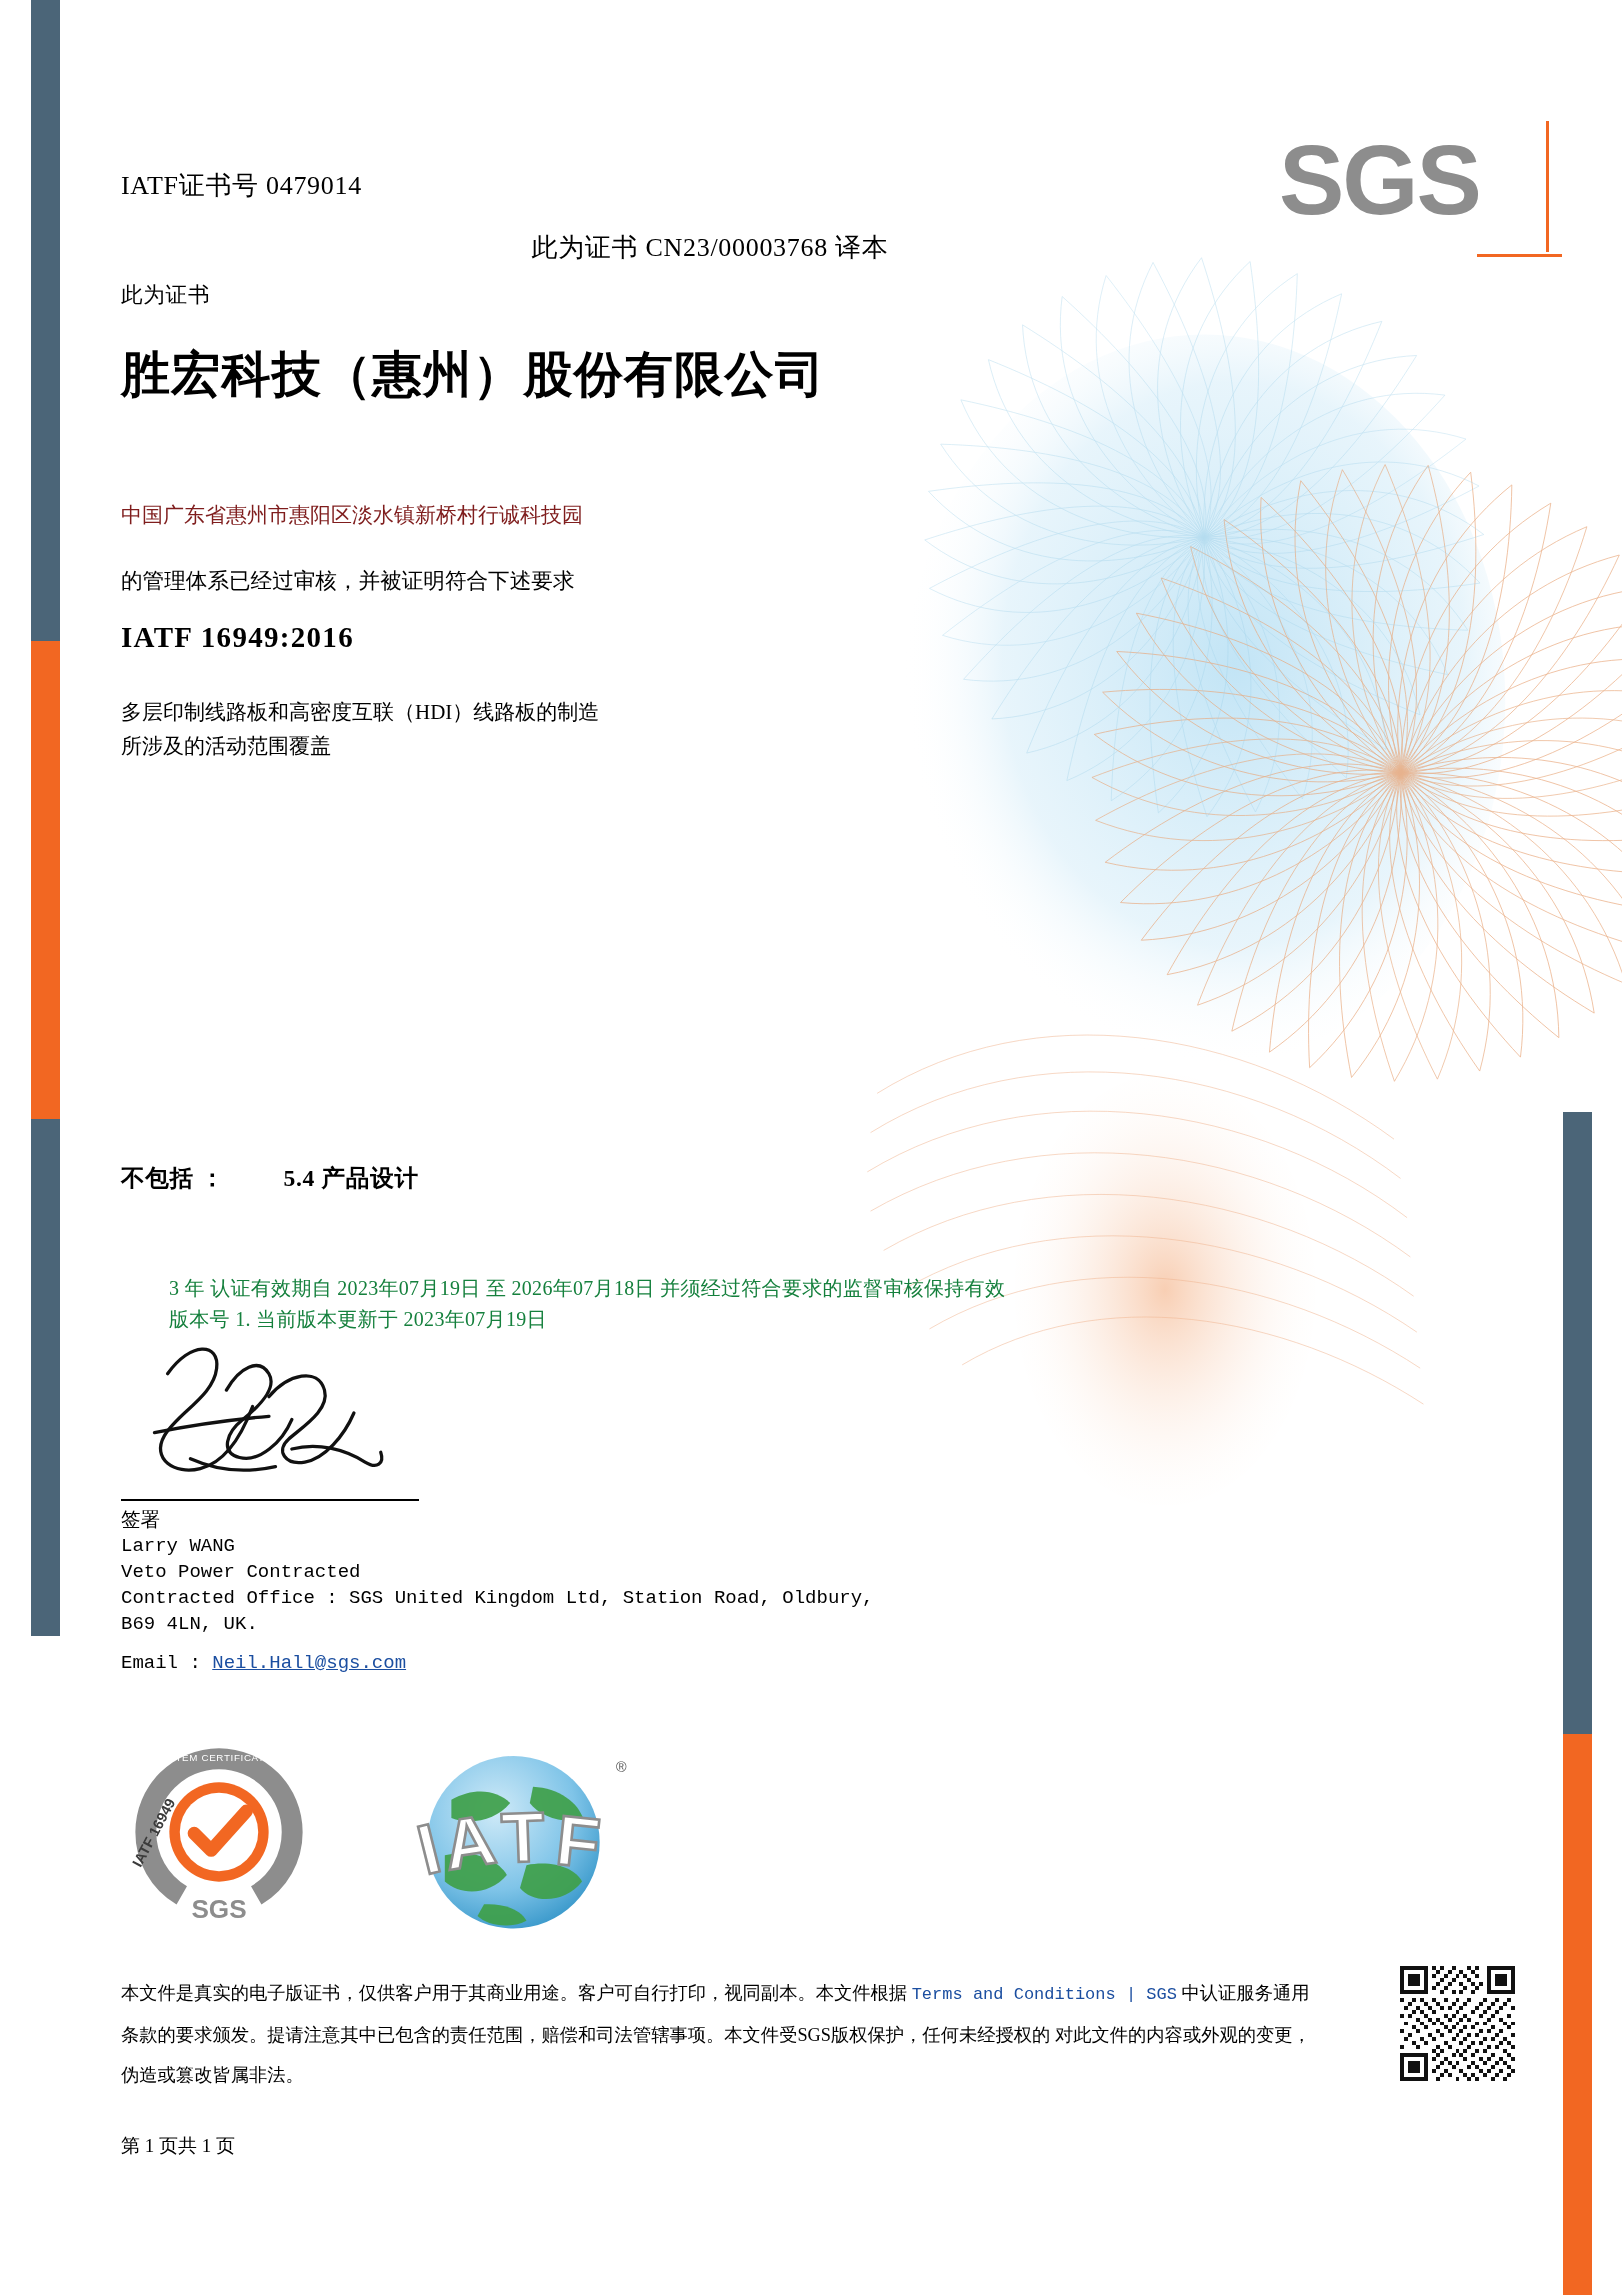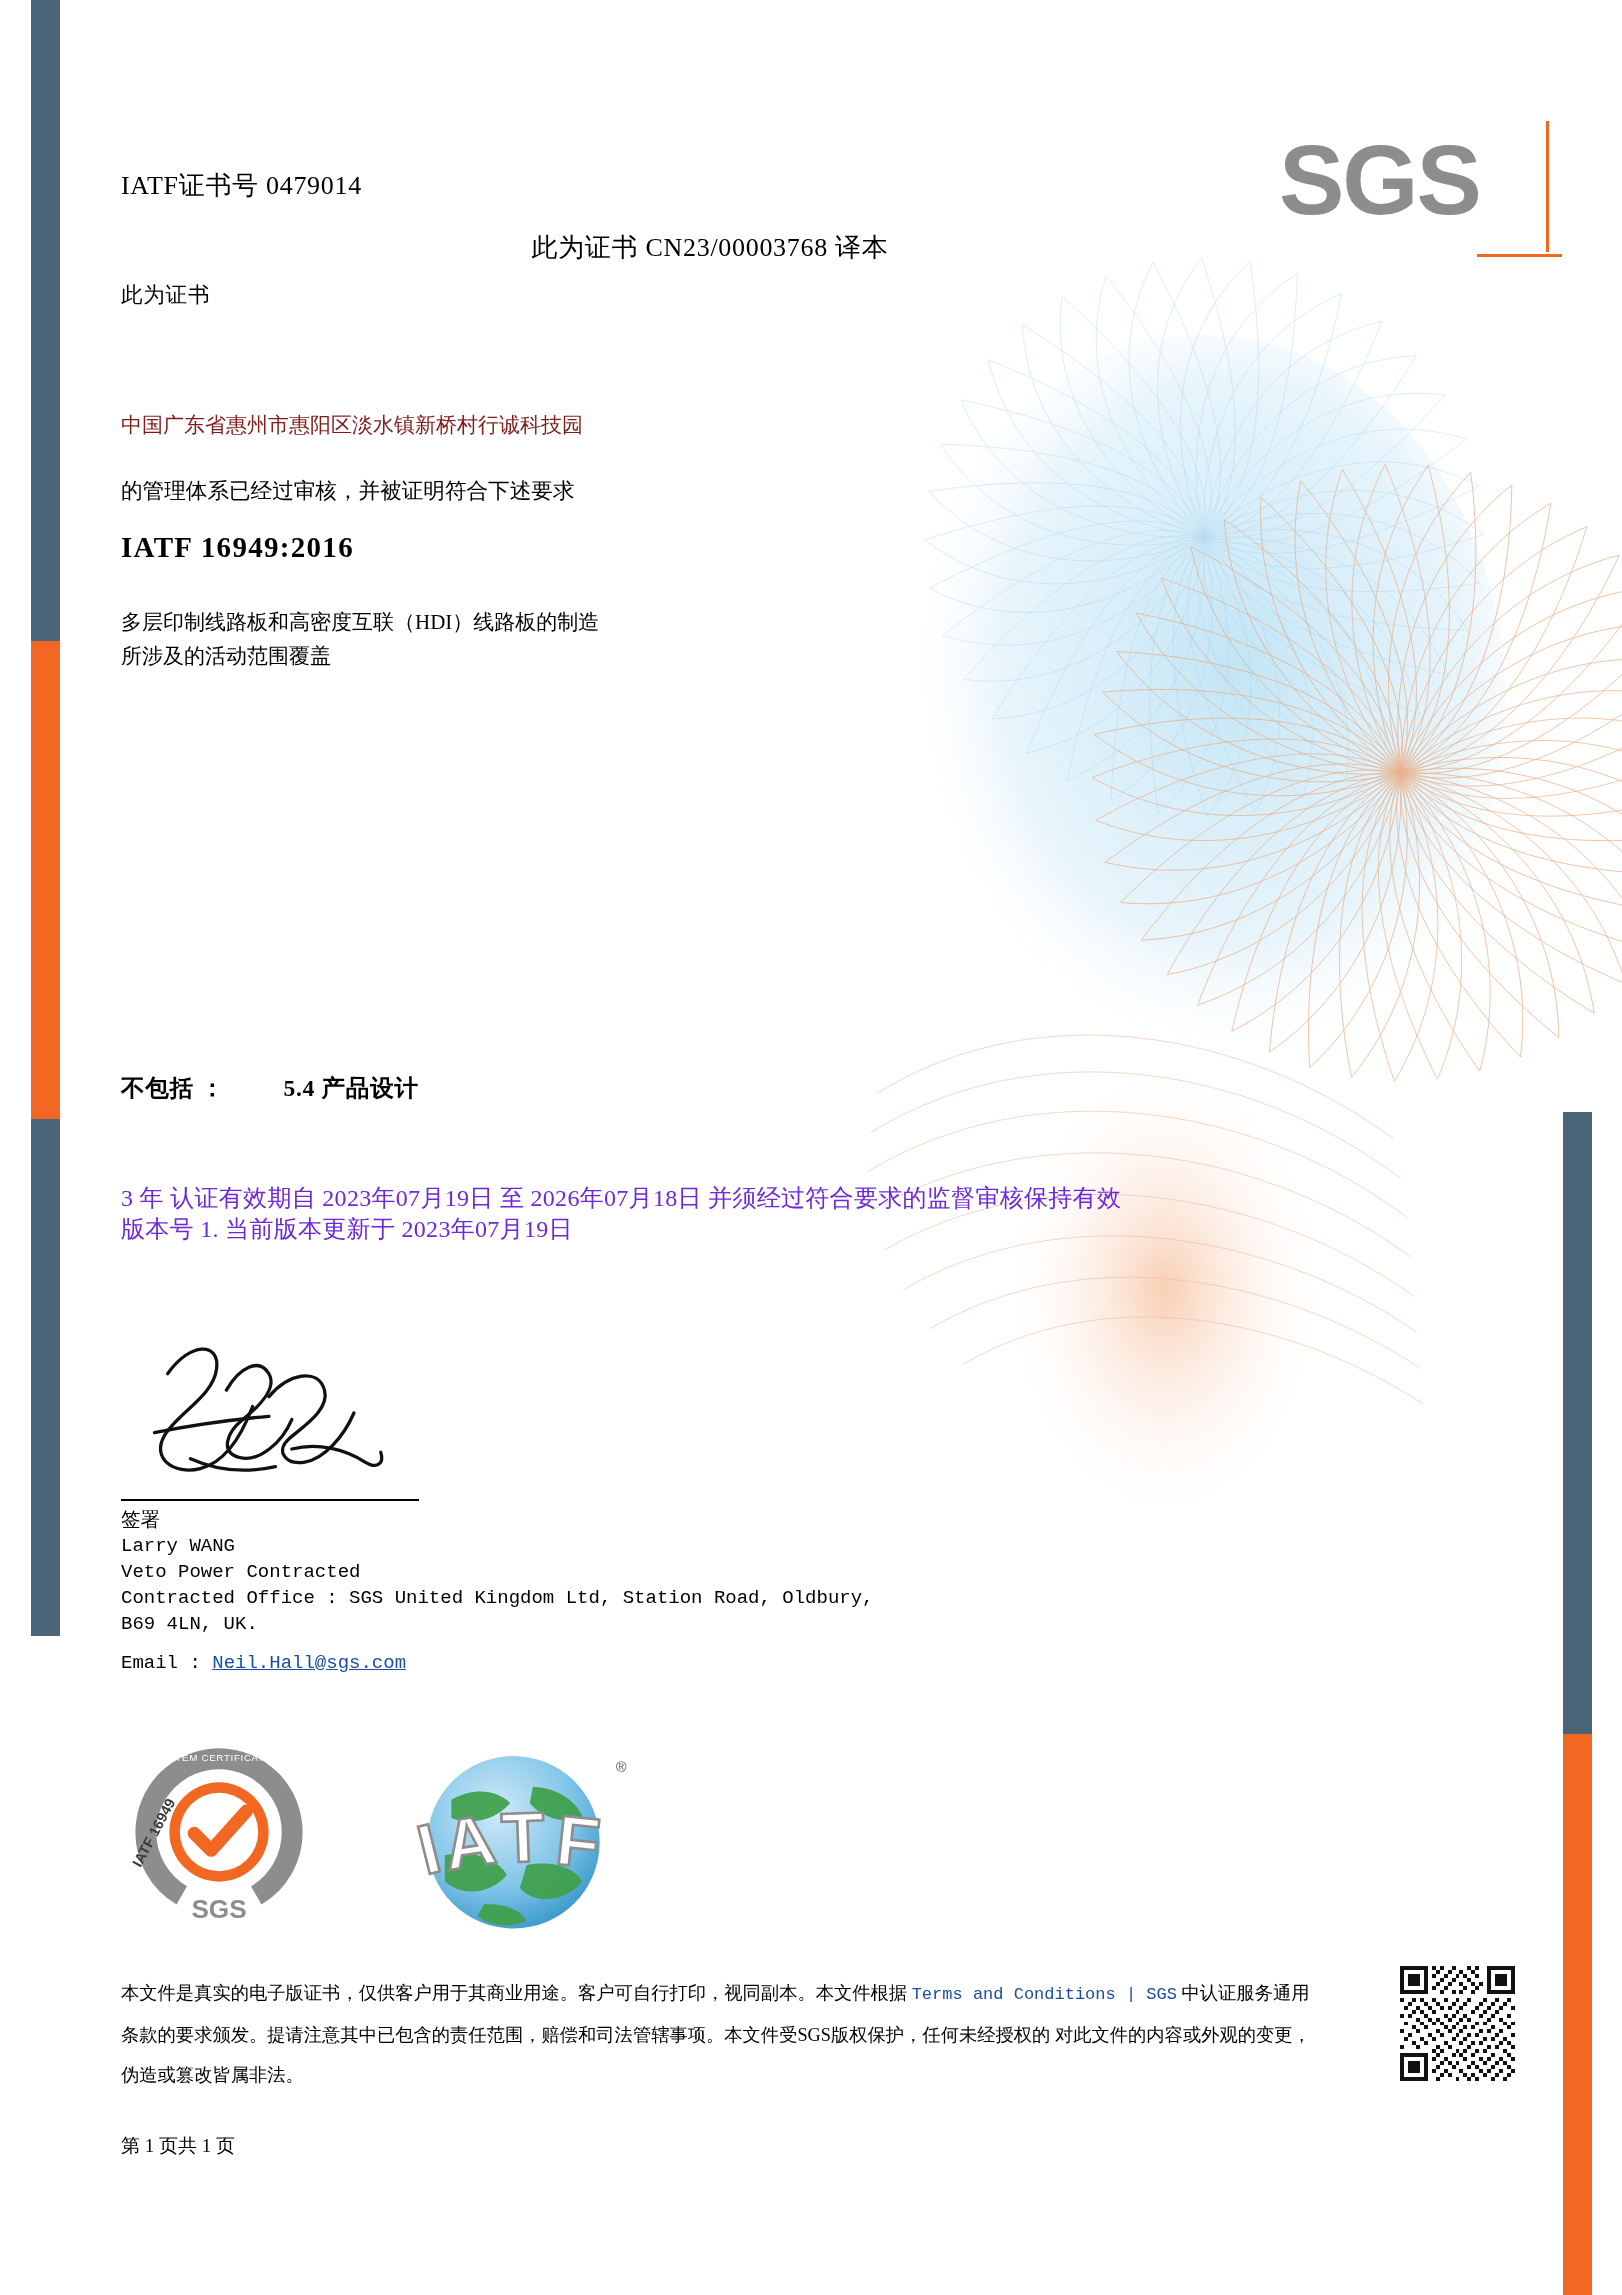--- a/index.html
+++ b/index.html
@@ -166,25 +166,26 @@
     font-size: 23.6px;
     font-weight: bold;
     color: #000;
     margin-top: 399px;
     letter-spacing: 0.7px;
   }
   .exclusion .exc-val {
     margin-left: 52px;
   }
   .validity {
-    font-size: 24px;
-    color: #6d28d9;
+    font-size: 20px;
+    color: #15803d;
     margin-top: 79px;
     line-height: 31px;
     letter-spacing: 0.3px;
+    margin-left: 48px;
   }
 
   
   .sig-wrap {
     position: absolute;
     left: 121px;
     top: 1328px;
     width: 785px;
   }
   .sig-svg {
@@ -397,20 +398,21 @@
     <div class="word">SGS</div>
     <div class="vline"></div>
     <div class="hline"></div>
   </div>
 
   <div class="content">
     <p class="cert-line l1">IATF证书号 0479014</p>
     <p class="cert-line l2">此为证书 CN23/00003768 译本</p>
     <p class="cert-line l3">此为证书</p>
 
+    <div class="org-name">胜宏科技（惠州）股份有限公司</div>
 
     <div class="addr">中国广东省惠州市惠阳区淡水镇新桥村行诚科技园</div>
     <div class="statement">的管理体系已经过审核，并被证明符合下述要求</div>
     <div class="standard">IATF 16949:2016</div>
 
     <div class="scope">
       <div>多层印制线路板和高密度互联（HDI）线路板的制造</div>
       <div>所涉及的活动范围覆盖</div>
     </div>
 

